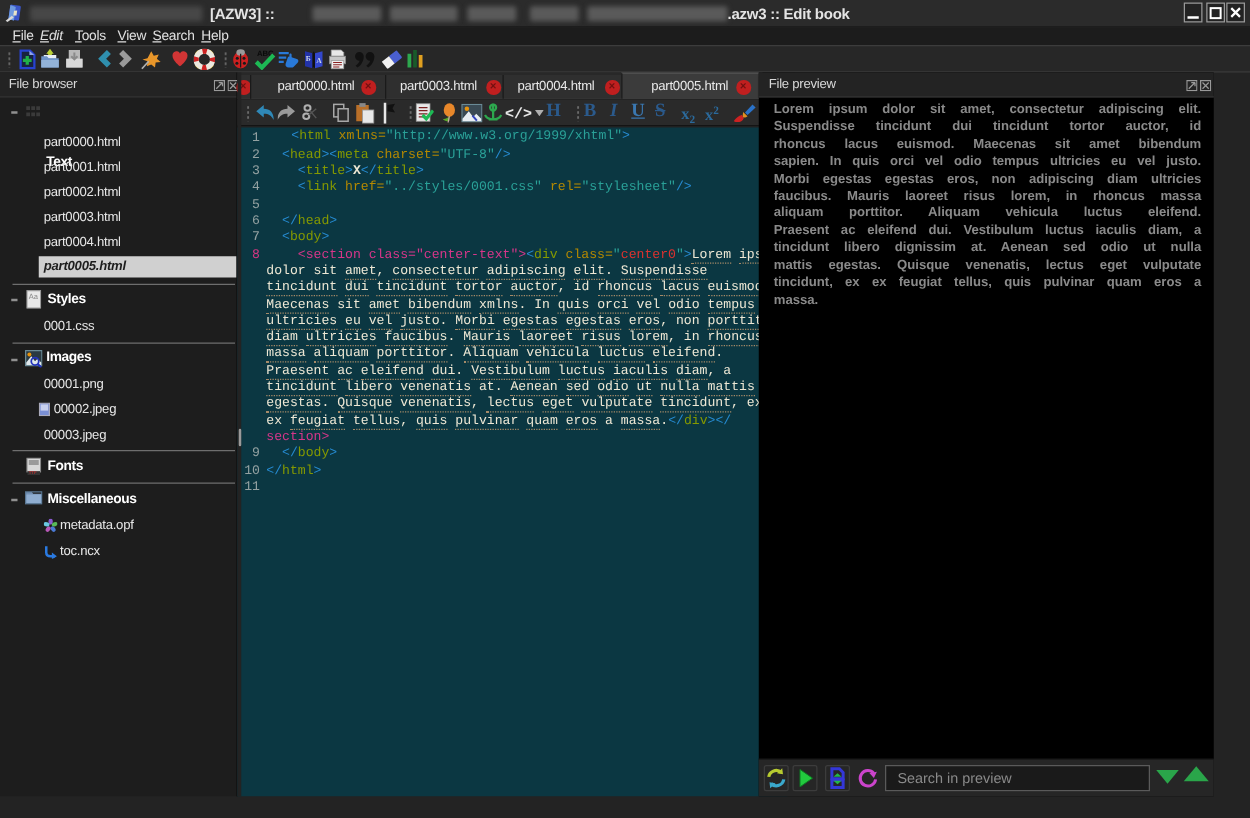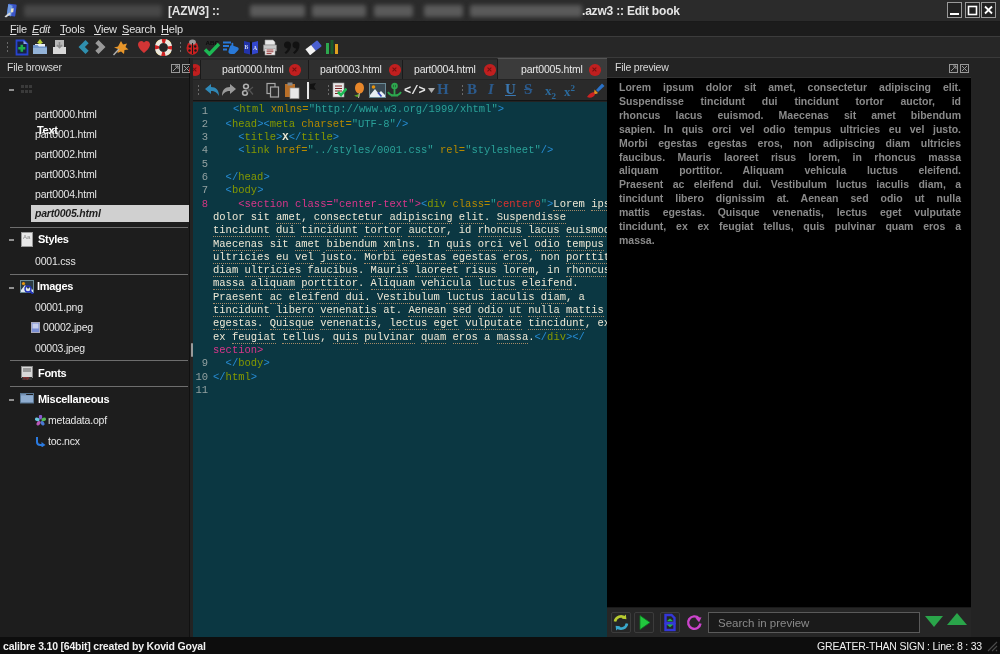--- a/index.html
+++ b/index.html
@@ -461,20 +461,13 @@
           </svg></div>
       <div class="pbtn" style="left:77px;border-color:transparent;"><svg width="18" height="19" viewBox="0 0 18 18">
             <path d="M14 5a6.2 6.2 0 1 0 1.5 5" fill="none" stroke="#cc44cc" stroke-width="2.4"></path>
             <path d="M10.5 4.8l6-1-2.4 5z" fill="#cc44cc"></path>
           </svg></div>
       <div id="pv-search">Search in preview</div>
       <div style="position:absolute;left:318px;top:8px;width:0;height:0;border-left:9px solid transparent;border-right:9px solid transparent;border-top:11px solid #2aa54a;"></div>
       <div style="position:absolute;left:340px;top:5px;width:0;height:0;border-left:10px solid transparent;border-right:10px solid transparent;border-bottom:12px solid #2aa54a;"></div>
     </div>
   </div>
-  <div id="statusbar" class="abs">
-    <span class="sbtext" style="left:3px;">calibre 3.10 [64bit] created by Kovid Goyal</span>
-    <span class="sbtext" style="right:18px;font-weight:normal;white-space:nowrap;">GREATER-THAN SIGN : Line: 8 : 33</span>
-    <svg style="position:absolute;right:2px;top:4px;" width="11" height="11">
-        <path d="M10 1L1 10M10 5L5 10M10 9l-1 1" stroke="#4a4a4a" stroke-width="1.2"></path>
-      </svg>
-  </div>
 </div>
 
 </body></html>

